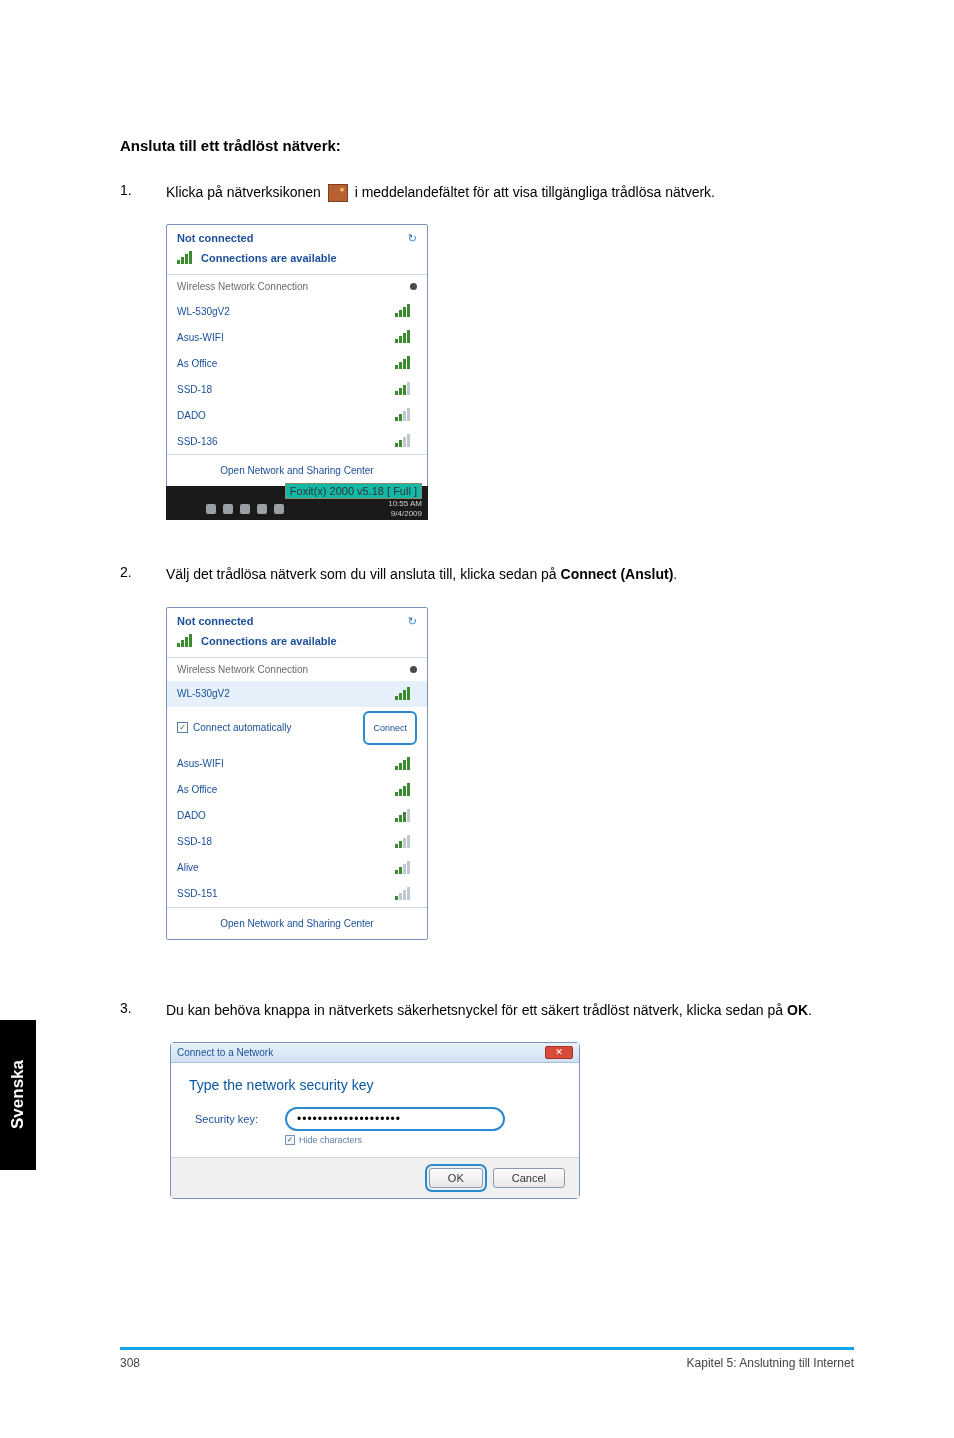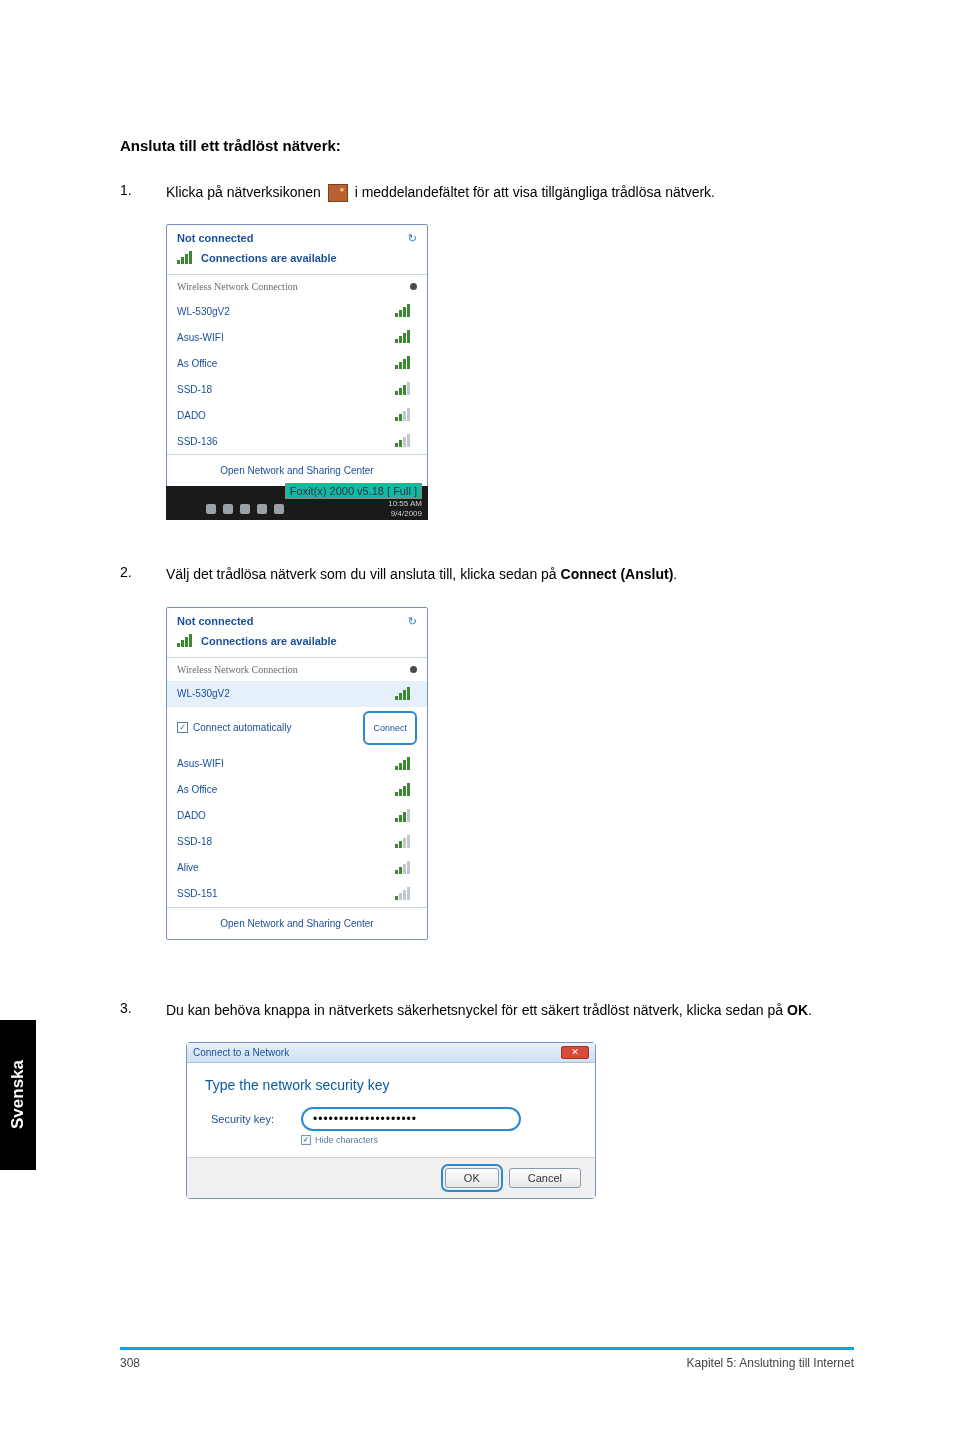--- a/index.html
+++ b/index.html
@@ -98,21 +98,20 @@
     .bars-icon span:nth-child(3){ left:8px; height:10px; }
     .bars-icon span:nth-child(4){ left:12px; height:13px; }
     .bars-icon.dim span { background: #bfc7cf; }
     .bars-icon.dim span.on { background: #3a8a2f; }
     .np-avail-text { color: #1b4f9a; font-weight: bold; }
     .np-section {
       border-top: 1px solid #cfd6e0;
       padding: 6px 10px;
       color: #6a6a6a;
       font-size: 10px;
-      font-family: Liberation Serif, serif;
     }
     .np-dot {
       float: right;
       width: 7px; height: 7px; background:#4a4a4a; border-radius:50%;
       margin-top: 2px;
     }
     .np-list { }
     .np-item {
       display: flex;
       justify-content: space-between;
@@ -183,21 +182,21 @@
       margin-left: auto;
       border: 2px solid #2a8ad0;
       border-radius: 6px;
       padding: 10px 8px;
       font-size: 9px;
       color: #1b4f9a;
       background: #fff;
     }
     .sec-dialog {
       width: 410px;
-      margin-left: 66px;
+      margin-left: 50px;
       margin-top: 10px;
       border: 1px solid #7a93b8;
       border-radius: 4px;
       background: #fff;
       font-size: 11px;
     }
     .sec-titlebar {
       background: linear-gradient(#e8f1fb,#cfe0f3);
       border-bottom: 1px solid #aebfd6;
       padding: 3px 6px;

